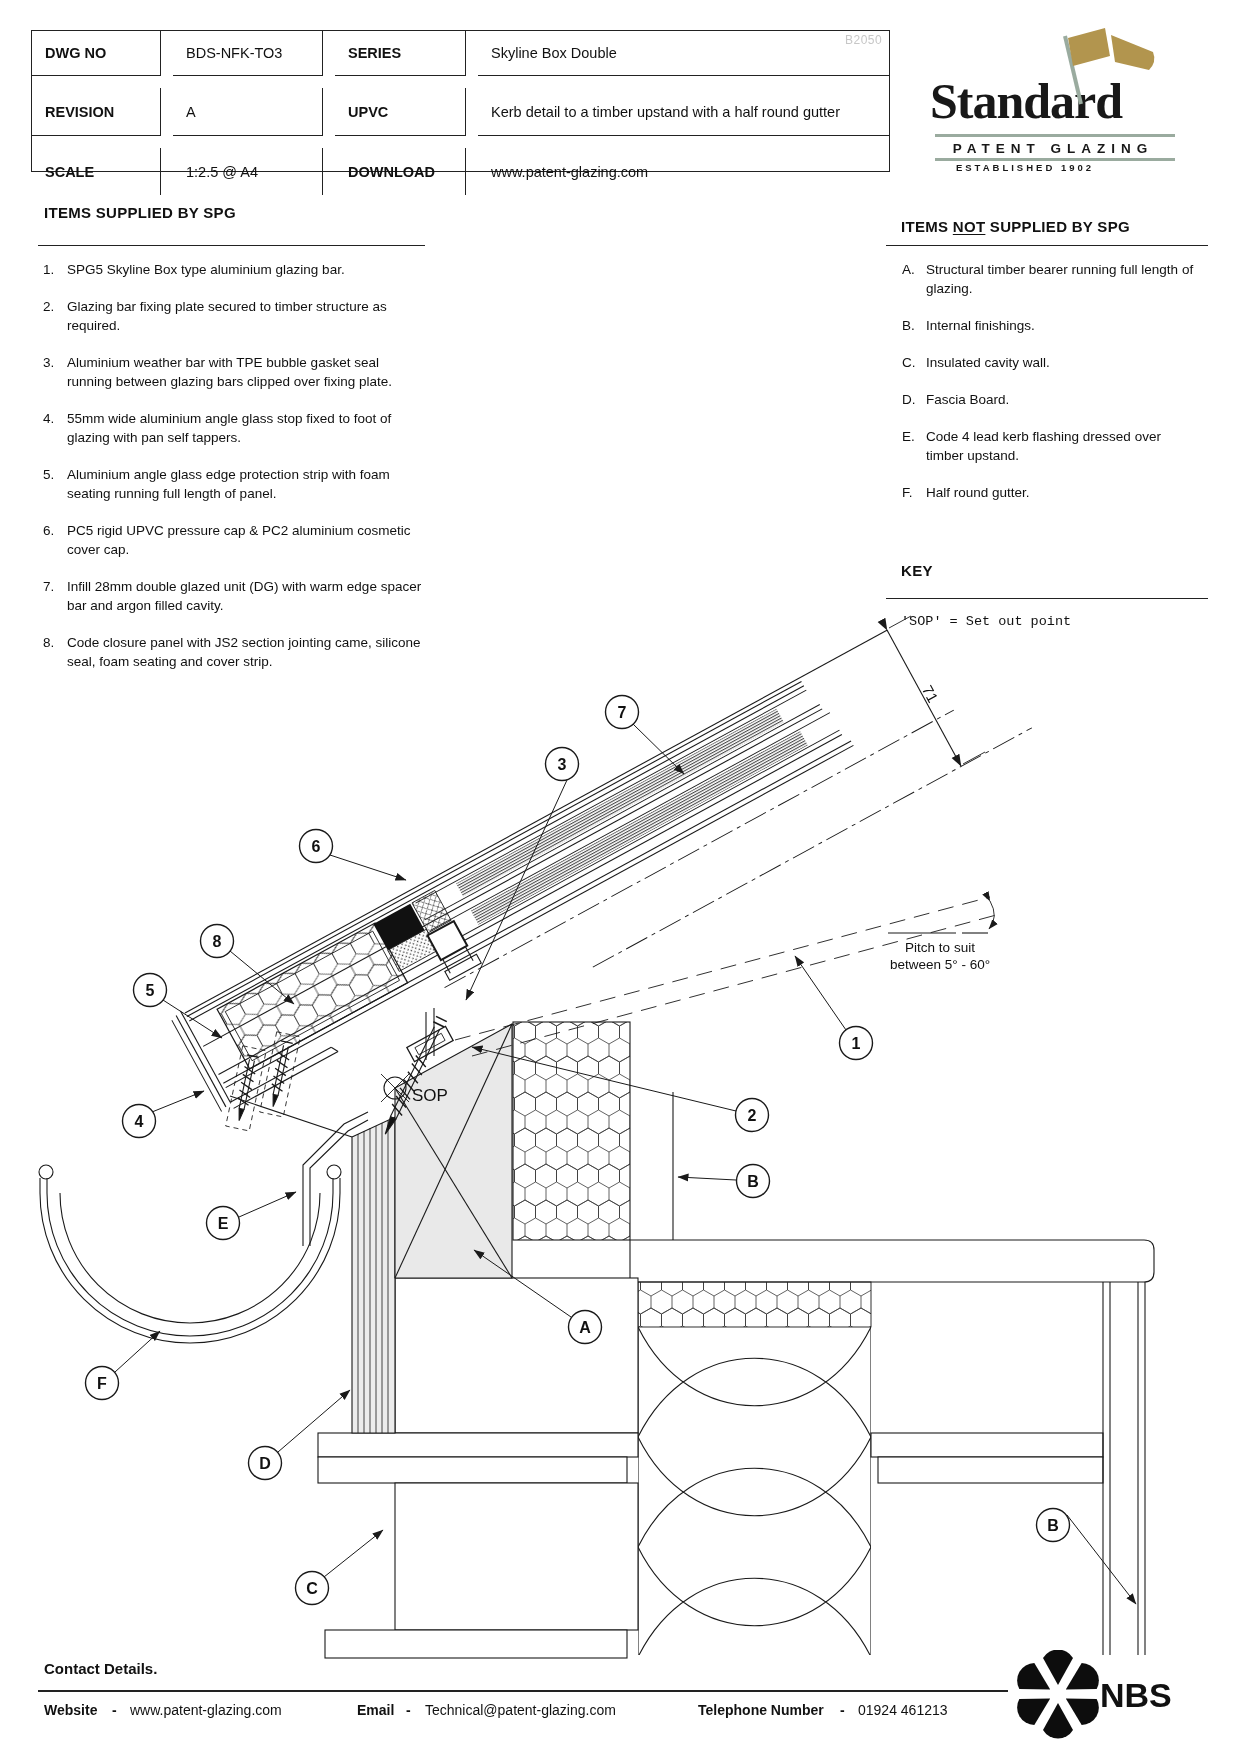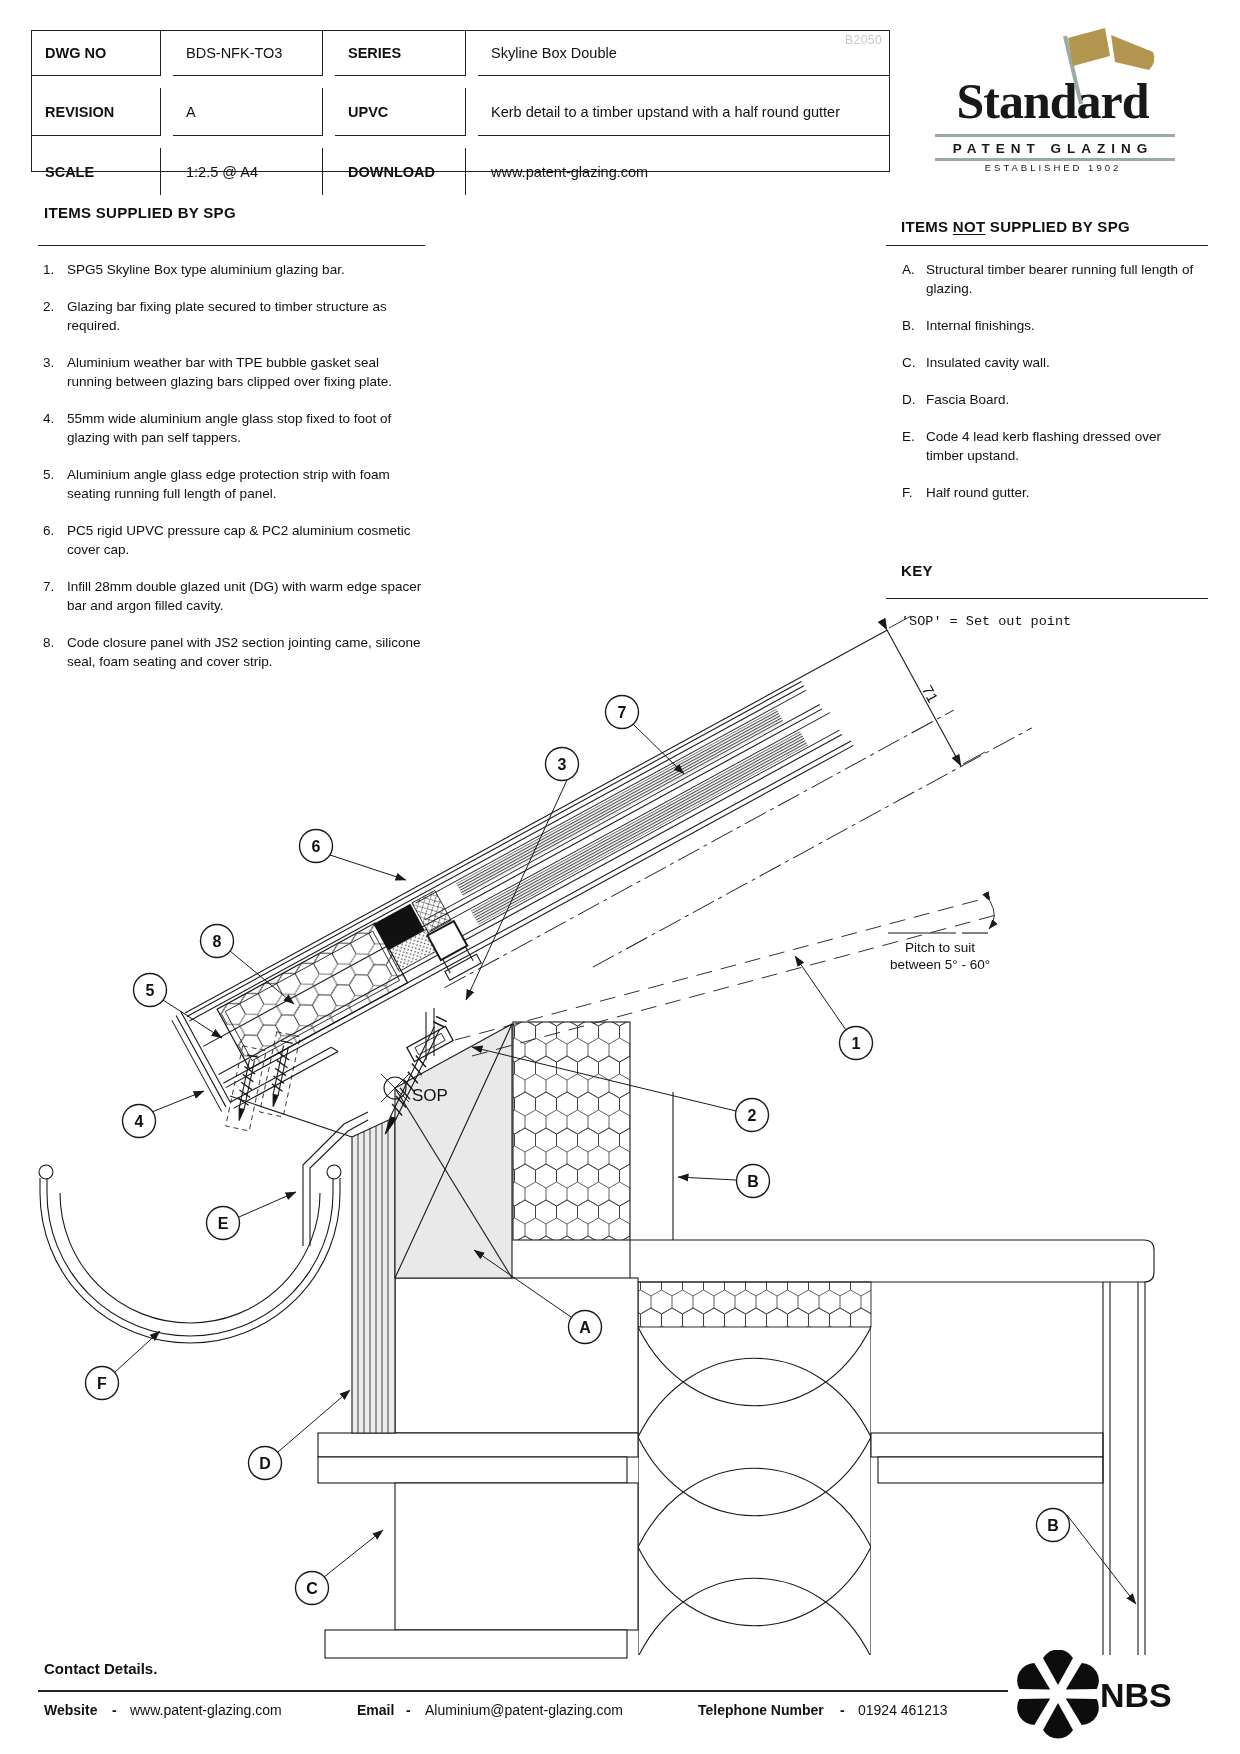--- a/index.html
+++ b/index.html
@@ -9,26 +9,26 @@
   
   .tblock{left:31px;top:30px;width:857px;height:140px;border:1.6px solid #222;
           display:grid;grid-template-columns:129px 150px 131px 1fr;grid-template-rows:45px 48px 47px;gap:12px;}
   .cell{border-right:1.3px solid #222;border-bottom:1.3px solid #222;display:flex;align-items:center;
         padding-left:13px;font-size:14.5px;white-space:nowrap;overflow:hidden;}
   .cell.last{border-right:none;}
   .row3{border-bottom:none;}
   .lab{font-weight:bold;}
   .wm{left:845px;top:33px;font-size:12px;color:#c7c7c7;letter-spacing:.5px;}
   
-  .logoname{left:930px;top:72px;width:245px;text-align:center;font-family:"Liberation Serif",serif;
+  .logoname{left:930px;top:72px;width:245px;font-family:"Liberation Serif",serif;
             font-weight:bold;font-size:50px;letter-spacing:-1px;color:#181818;}
   .logorule{height:2.5px;background:#9aab9f;}
   .logosub{left:933px;top:141px;width:240px;text-align:center;font-size:13.5px;font-weight:bold;
            letter-spacing:6px;color:#181818;}
-  .logoest{left:933px;top:162px;width:240px;text-align:center;font-size:9.5px;font-weight:normal;
+  .logoest{left:905px;top:162px;width:240px;text-align:center;font-size:9.5px;font-weight:bold;
            letter-spacing:3px;color:#181818;}
   
   .h1{font-weight:bold;font-size:15px;letter-spacing:.3px;}
   .rule{height:1.4px;background:#222;}
   .list{font-size:13.5px;line-height:19px;}
   .li{display:flex;margin-bottom:18px;}
   .num{width:24px;flex:none;}
   .txt{flex:1;}
   u{text-underline-offset:2px;}
   
@@ -376,21 +376,21 @@
   </svg>
 
   <div class="abs b" style="left:44px;top:1660px;font-size:15px;">Contact Details.</div>
   <div class="abs rule" style="left:38px;top:1690px;width:970px;height:1.6px;"></div>
   <div class="abs contact-row" style="left:44px;top:1702px;width:960px;">
     <span class="b abs" style="left:0;top:0;">Website</span>
     <span class="abs b" style="left:68px;top:0;">-</span>
     <span class="abs" style="left:86px;top:0;">www.patent-glazing.com</span>
     <span class="b abs" style="left:313px;top:0;">Email</span>
     <span class="abs b" style="left:362px;top:0;">-</span>
-    <span class="abs" style="left:381px;top:0;">Aluminium@patent-glazing.com</span>
+    <span class="abs" style="left:381px;top:0;">Technical@patent-glazing.com</span>
     <span class="b abs" style="left:654px;top:0;text-align:right;">Telephone Number</span>
     <span class="abs b" style="left:796px;top:0;">-</span>
     <span class="abs" style="left:814px;top:0;">01924 461213</span>
   </div>
 
   <svg class="abs" style="left:1010px;top:1650px;" width="200" height="90" viewBox="0 0 200 90">
     <g transform="translate(48,44)" fill="#0d0d0d">
       <g>
           <path d="M0,-9 L-15,-36 A17.5,17.5 0 0 1 15,-36 Z"></path>
         </g>

